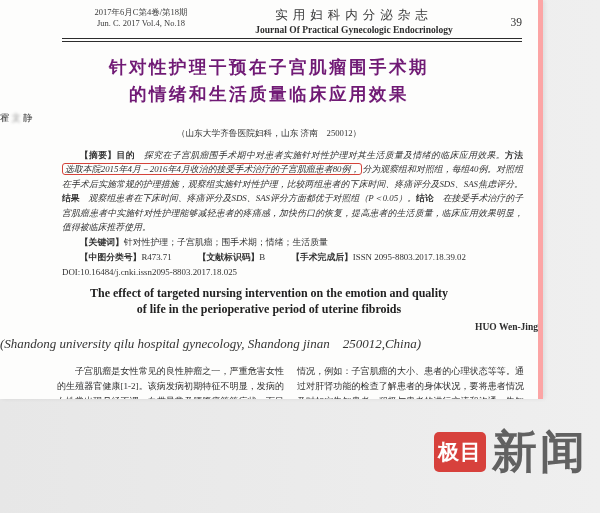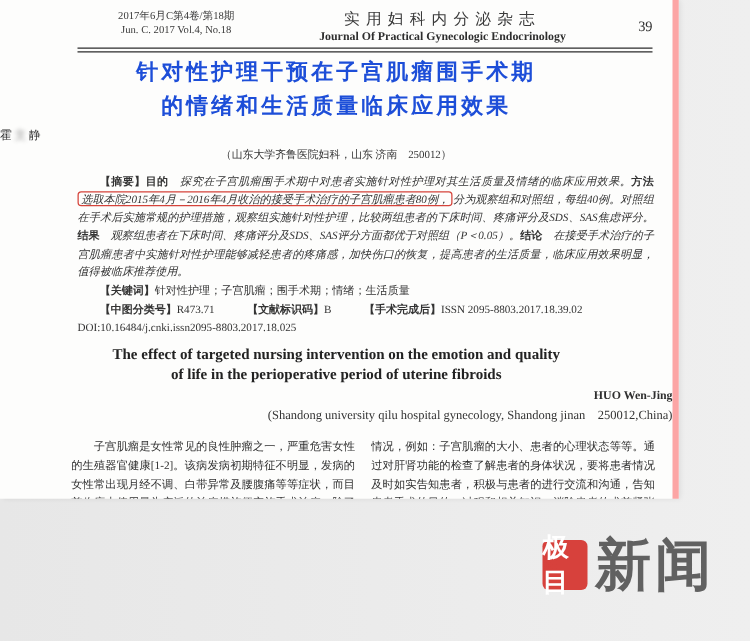--- a/index.html
+++ b/index.html
@@ -17,50 +17,50 @@
   
   .hdr{display:flex;align-items:flex-start;margin:7px 16px 0 62px;}
   .hdr-left{width:158px;text-align:center;font-size:8.5px;line-height:11px;color:#3a3a3a;}
   .hdr-center{flex:1;text-align:center;}
   .jcn{font-size:12.5px;letter-spacing:5px;color:#3a3a3a;}
   .jen{font-size:9.5px;font-weight:bold;margin-top:1px;}
   .hdr-right{width:34px;text-align:right;font-size:11.5px;padding-top:9px;}
   .rule{margin:3px 16px 0 62px;height:2px;border-top:1.6px solid #2c2c2c;border-bottom:1.6px solid #2c2c2c;}
   
   .title{ text-align:center;font-size:17.5px;font-weight:bold;letter-spacing:2.5px;
-    margin-top:2px;line-height:27px;color:#1d4ed8;}
+    margin-top:12px;line-height:27px;color:#701a75;}
   .author{text-align:left;font-size:9.5px;margin-top:4px;letter-spacing:2px;}
   .author .blur{filter:blur(1.6px);opacity:.55;}
   .affil{text-align:center;font-size:8.7px;margin-top:3px;color:#333;}
   
   .abstract{margin:8px 15px 0 62px;font-size:8.9px;line-height:14.4px;
     text-align:justify;font-style:italic;text-indent:2em;color:#333;}
   .abstract .b,.meta .b{font-weight:bold;font-style:normal;font-family:"Liberation Sans","DejaVu Sans",sans-serif;font-size:8.8px;}
   .redbox{border:1.6px solid #d5433a;border-radius:3px;padding:0 2px;
     -webkit-box-decoration-break:clone;box-decoration-break:clone;}
   .meta{margin:1px 15px 0 62px;font-size:8.9px;line-height:14px;color:#333;}
   .meta.ind{text-indent:2em;}
   .meta .gap{display:inline-block;width:26px;}
   
   .en-title{text-align:center;font-weight:bold;font-size:12px;line-height:15.5px;margin-top:7px;color:#222;}
   .en-author{text-align:right;font-weight:bold;font-size:9.5px;margin-top:5px;}
-  .en-affil{text-align:right;font-size:10px;margin-top:3px;color:#333;}
+  .en-affil{text-align:left;font-size:13px;margin-top:3px;color:#333;font-style:italic;}
   
   .columns{display:flex;gap:13px;margin:11px 13px 0 57px;
     font-size:9px;line-height:14.8px;text-align:justify;color:#2f2f2f;}
   .col{width:227px;}
   .col p{margin:0;}
   .col p.ind{text-indent:2em;}
   h2.sec{font-size:10.5px;font-weight:bold;margin:5px 0 3px;text-indent:1em;
     font-family:"Liberation Sans","DejaVu Sans",sans-serif;letter-spacing:1px;color:#222;}
   h3.subsec{font-size:9.2px;font-weight:bold;margin:2px 0;text-indent:1.5em;
     font-family:"Liberation Sans","DejaVu Sans",sans-serif;color:#222;}
   
   .wm{position:absolute;left:434px;top:431px;display:flex;align-items:center;z-index:5;}
-  .wm-badge{width:36px;height:40px;background:rgba(212,46,40,0.90);border-radius:5px;
+  .wm-badge{width:52px;height:40px;background:rgba(212,46,40,0.90);border-radius:5px;
     display:flex;align-items:center;justify-content:center;
     color:#fff;font-weight:bold;font-size:21px;letter-spacing:1px;
     font-family:"Liberation Sans","DejaVu Sans",sans-serif;}
   .wm-text{margin-left:6px;font-size:45px;line-height:42px;font-weight:bold;
     color:rgba(72,72,72,0.85);letter-spacing:3px;
     font-family:"Liberation Sans","DejaVu Sans",sans-serif;}
 </style>
 </head>
 <body>
 

